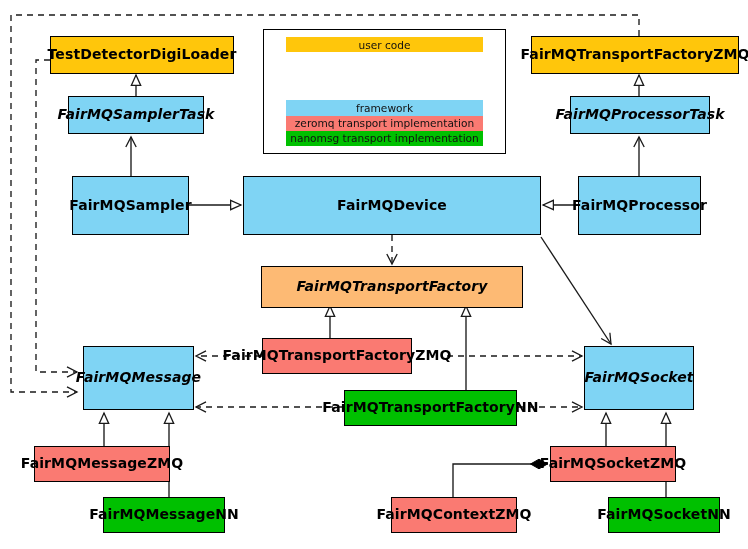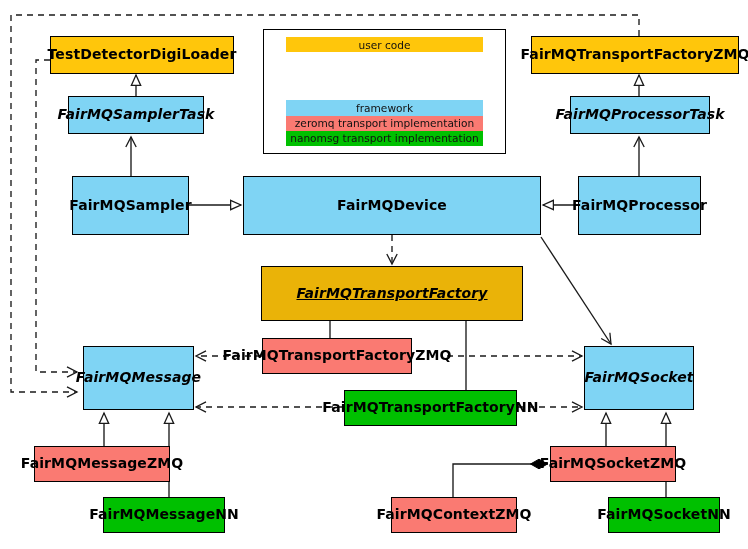--- a/index.html
+++ b/index.html
@@ -139,21 +139,21 @@
   </div>
 
   <div class="node" style="left:243px;top:176px;width:298px;height:59px;background:#7FD4F4;">
     <span>FairMQDevice</span>
   </div>
 
   <div class="node" style="left:578px;top:176px;width:123px;height:59px;background:#7FD4F4;">
     <span>FairMQProcessor</span>
   </div>
 
-  <div class="node abstract" style="left:261px;top:266px;width:262px;height:55px;background:#eab308;text-decoration:underline;">
+  <div class="node abstract" style="left:261px;top:266px;width:262px;height:42px;background:#fdba74;">
     <span>FairMQTransportFactory</span>
   </div>
 
   <div class="node" style="left:262px;top:338px;width:150px;height:36px;background:#FA7A72;">
     <span>FairMQTransportFactoryZMQ</span>
   </div>
 
   <div class="node" style="left:344px;top:390px;width:173px;height:36px;background:#00C000;">
     <span>FairMQTransportFactoryNN</span>
   </div>

